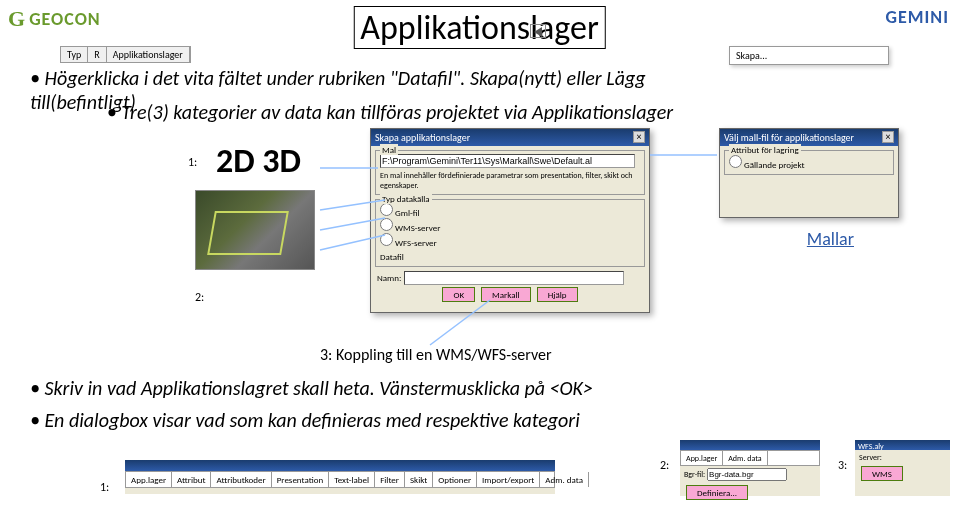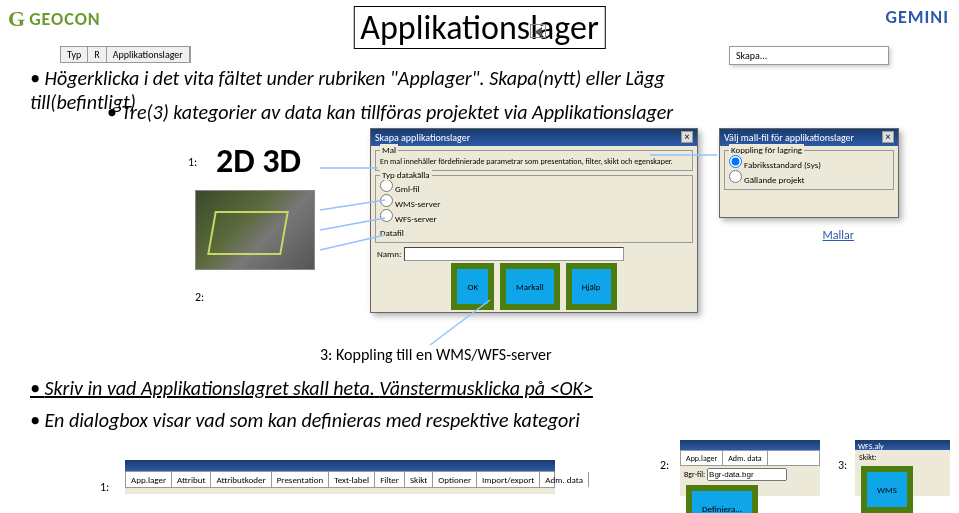--- a/index.html
+++ b/index.html
@@ -65,21 +65,21 @@
     left: 30px;
     font-size: 20px;
     list-style: none;
   }
   .bullets li::before {
     content: "• ";
     color: #000;
   }
   .b1 { top: 66px; width: 720px; font-style: italic; }
   .b2 { top: 100px; width: 720px; font-style: italic; text-align: center; }
-  .b3 { top: 376px; width: 720px; font-style: italic; text-decoration: underline; }
+  .b3 { top: 376px; width: 720px; font-style: italic; }
   .b4 { top: 408px; width: 720px; font-style: italic; }
   .italic { font-style: italic; }
 
   
   .hdr-table {
     position: absolute; top: 46px; left: 60px;
     border: 1px solid #999; background: #f0f0f0;
     font-size: 10px;
     display: flex;
   }
@@ -112,58 +112,58 @@
     border: 1px solid #888;
     position: absolute;
   }
   .aerial-thumb::after {
     content:""; position:absolute; left:15px; top:20px; width:70px; height:40px;
     border: 2px solid #c8d860; transform: skewX(-10deg);
   }
 
   .dlg1 {
     position: absolute; top: 128px; left: 370px;
-    width: 328px; height: 185px;
+    width: 280px; height: 185px;
     background: #ece9d8; border: 1px solid #666;
     font-size: 9px;
     box-shadow: 3px 3px 6px rgba(0,0,0,0.3);
   }
   .dlg-title {
     background: linear-gradient(#1a3c6e,#2d5aa8);
     color: #fff; padding: 2px 4px; font-size: 10px;
   }
   .dlg-close {
     float: right; width: 12px; height: 12px; background: #ddd;
     border: 1px solid #999; text-align: center; line-height: 10px; color:#000;
   }
   .dlg1 .group { border: 1px solid #999; margin: 4px; padding: 3px 4px 4px 4px; position: relative; }
   .dlg1 .group-label { position: absolute; top: -7px; left: 4px; background: #ece9d8; padding: 0 2px; }
   .dlg1 input[type=text] {
     width: 98%; font-size: 9px; border: 1px inset #999; padding: 1px; background:#fff;
   }
   .dlg1 .radios label { display: block; }
   .dlg1 .btnrow { text-align: center; margin-top: 2px; }
   .dlg1 .btn, .dlg2 .btn, .small-btn {
-    display: inline-block; background: #0ea5e9; border: 6px solid #4d7c0f;
-    padding: 12px 10px; font-size: 9px; margin: 0 2px;
+    display: inline-block; background: #f9a8d4; border: 1px solid #4d7c0f;
+    padding: 1px 10px; font-size: 9px; margin: 0 2px;
   }
 
   .dlg2 {
     position: absolute; top: 128px; right: 60px;
     width: 180px; height: 90px;
     background: #ece9d8; border: 1px solid #666;
     font-size: 9px;
     box-shadow: 3px 3px 6px rgba(0,0,0,0.3);
   }
   .dlg2 .group { border: 1px solid #999; margin: 4px; padding: 4px; position: relative; }
   .dlg2 .group-label { position: absolute; top: -7px; left: 4px; background: #ece9d8; padding: 0 2px; }
 
   .mallar-link {
     position: absolute; top: 228px; right: 105px;
-    color: #2d5aa8; text-decoration: underline; font-size: 12px;
+    color: #2d5aa8; text-decoration: underline; font-size: 18px;
   }
   .label-2 {
     position: absolute; top: 290px; left: 195px;
     font-size: 12px;
   }
   .label-3-caption {
     position: absolute; top: 345px; left: 320px;
     font-size: 16px;
   }
   .arrows line { stroke: #94c1ff; stroke-width: 1.5; }
@@ -219,41 +219,42 @@
   <span>R</span>
   <span>Applikationslager</span>
 </div>
 
 <div class="menu-box">
   <div>Skapa...</div>
 </div>
 
 <ul class="bullets b1" style="top:66px;">
   <li>
-    <span class="italic">Högerklicka i det vita fältet under rubriken "Applager".</span>
+    <span class="italic">Högerklicka i det vita fältet under rubriken "Datafil".</span>
     <span>Skapa(nytt) eller Lägg till(befintligt)</span>
   </li>
 </ul>
 <ul class="bullets b2" style="top:100px;">
   <li>
     <span>Tre(3) kategorier av data kan tillföras projektet via Applikationslager</span>
   </li>
 </ul>
 
 <div class="label-1">1:</div>
 <div class="big-2d3d">2D  3D</div>
 <div class="aerial-thumb"></div>
 
 <div class="dlg1">
   <div class="dlg-title">
     <span>Skapa applikationslager</span>
     <span class="dlg-close">×</span>
   </div>
   <div class="group">
     <span class="group-label">Mal</span>
+    <input type="text" value="F:\Program\Gemini\Ter11\Sys\Markall\Swe\Default.al" style="">
     <div style="font-size:8px;margin-top:2px;">En mal innehåller fördefinierade parametrar som presentation, filter, skikt och egenskaper.</div>
   </div>
   <div class="group radios">
     <span class="group-label">Typ datakälla</span>
     <label><input type="radio" name="t" style=""> <span>Gml-fil</span></label>
     <label><input type="radio" name="t" style=""> <span>WMS-server</span></label>
     <label><input type="radio" name="t" style=""> <span>WFS-server</span></label>
     <div style="margin-top:3px;">Datafil</div>
   </div>
   <div style="padding:0 6px;">
@@ -266,22 +267,21 @@
     <span class="btn">Hjälp</span>
   </div>
 </div>
 
 <div class="dlg2">
   <div class="dlg-title">
     <span>Välj mall-fil för applikationslager</span>
     <span class="dlg-close">×</span>
   </div>
   <div class="group">
-    <span class="group-label">Koppling för lagring</span>
-    <label style="display:block"><input type="radio" name="b" checked="" style=""> <span>Fabriksstandard (Sys)</span></label>
+    <span class="group-label">Attribut för lagring</span>
     <label style="display:block"><input type="radio" name="b" style=""> <span>Gällande projekt</span></label>
   </div>
 </div>
 
 <a class="mallar-link">Mallar</a>
 
 <div class="label-2">2:</div>
 <div class="label-3-caption">3: Koppling till en WMS/WFS-server</div>
 
 <svg class="arrows" style="position:absolute;top:0;left:0;width:959px;height:513px;pointer-events:none">
@@ -335,17 +335,17 @@
     <span>Bgr-fil:</span>
     <input type="text" value="Bgr-data.bgr" style="">
   </div>
   <div class="row">
     <span class="small-btn">Definiera...</span>
   </div>
 </div>
 
 <div class="ui-thumb-right">
   <div class="hdr">WFS.aly</div>
-  <div class="row">Skikt:</div>
+  <div class="row">Server:</div>
   <div class="row">
     <span class="small-btn">WMS</span>
   </div>
 </div>
 
 </body></html>

